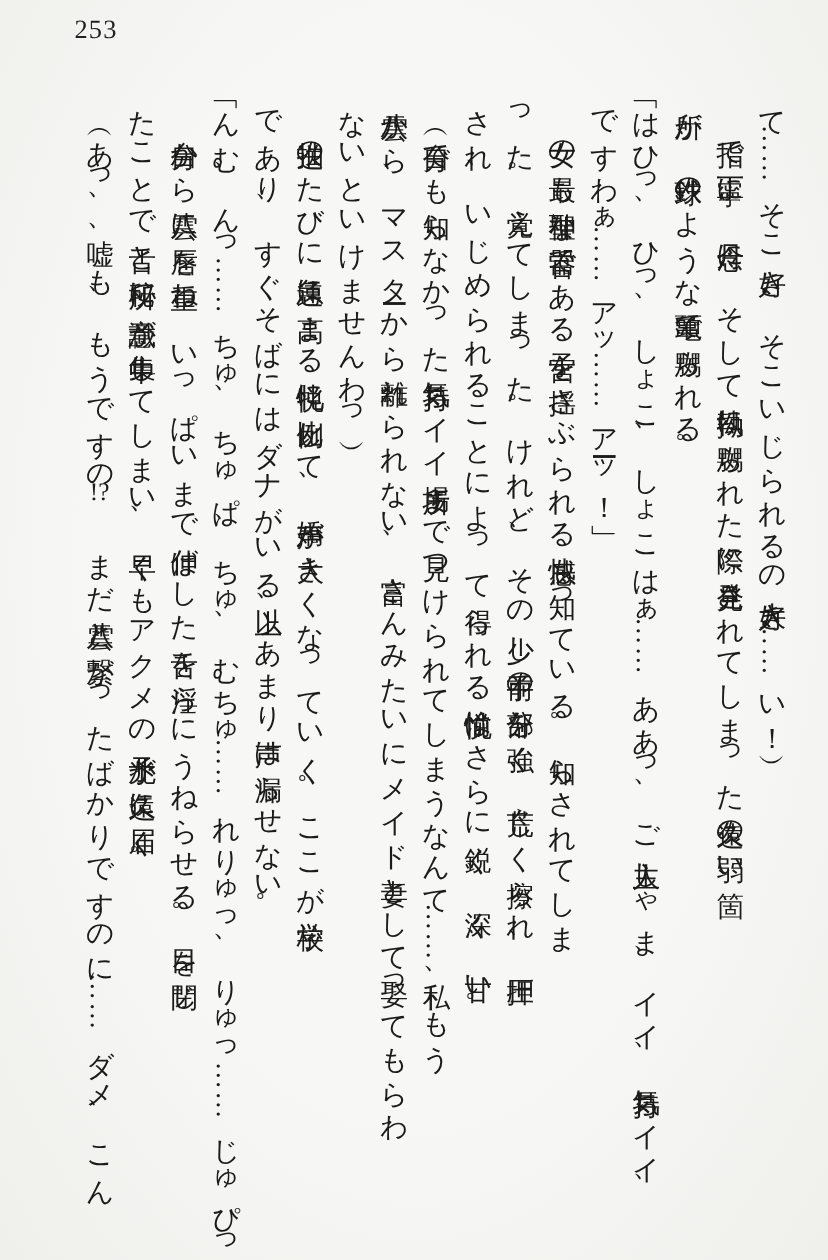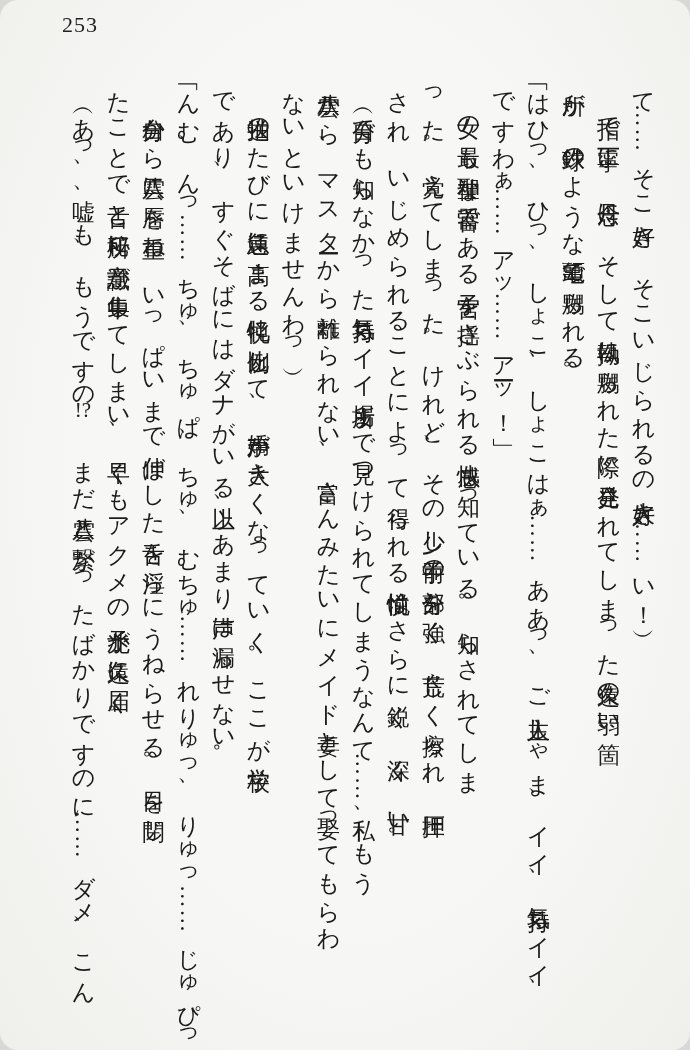--- a/index.html
+++ b/index.html
@@ -9,21 +9,20 @@
   }
   .page {
     position: relative;
     width: 690px;
     height: 1050px;
     margin: 0 auto;
     background: #f4f4f2;
     background-image: radial-gradient(ellipse at 50% 45%, #f7f7f5 55%, #efefec 100%);
     overflow: hidden;
     font-family: "Liberation Serif", "DejaVu Serif", serif;
-    border-radius: 18px;
   }
   .page-number {
     position: absolute;
     left: 62px;
     top: 12px;
     font-size: 22px;
     letter-spacing: 1px;
     color: #222220;
   }
   .text-block {

